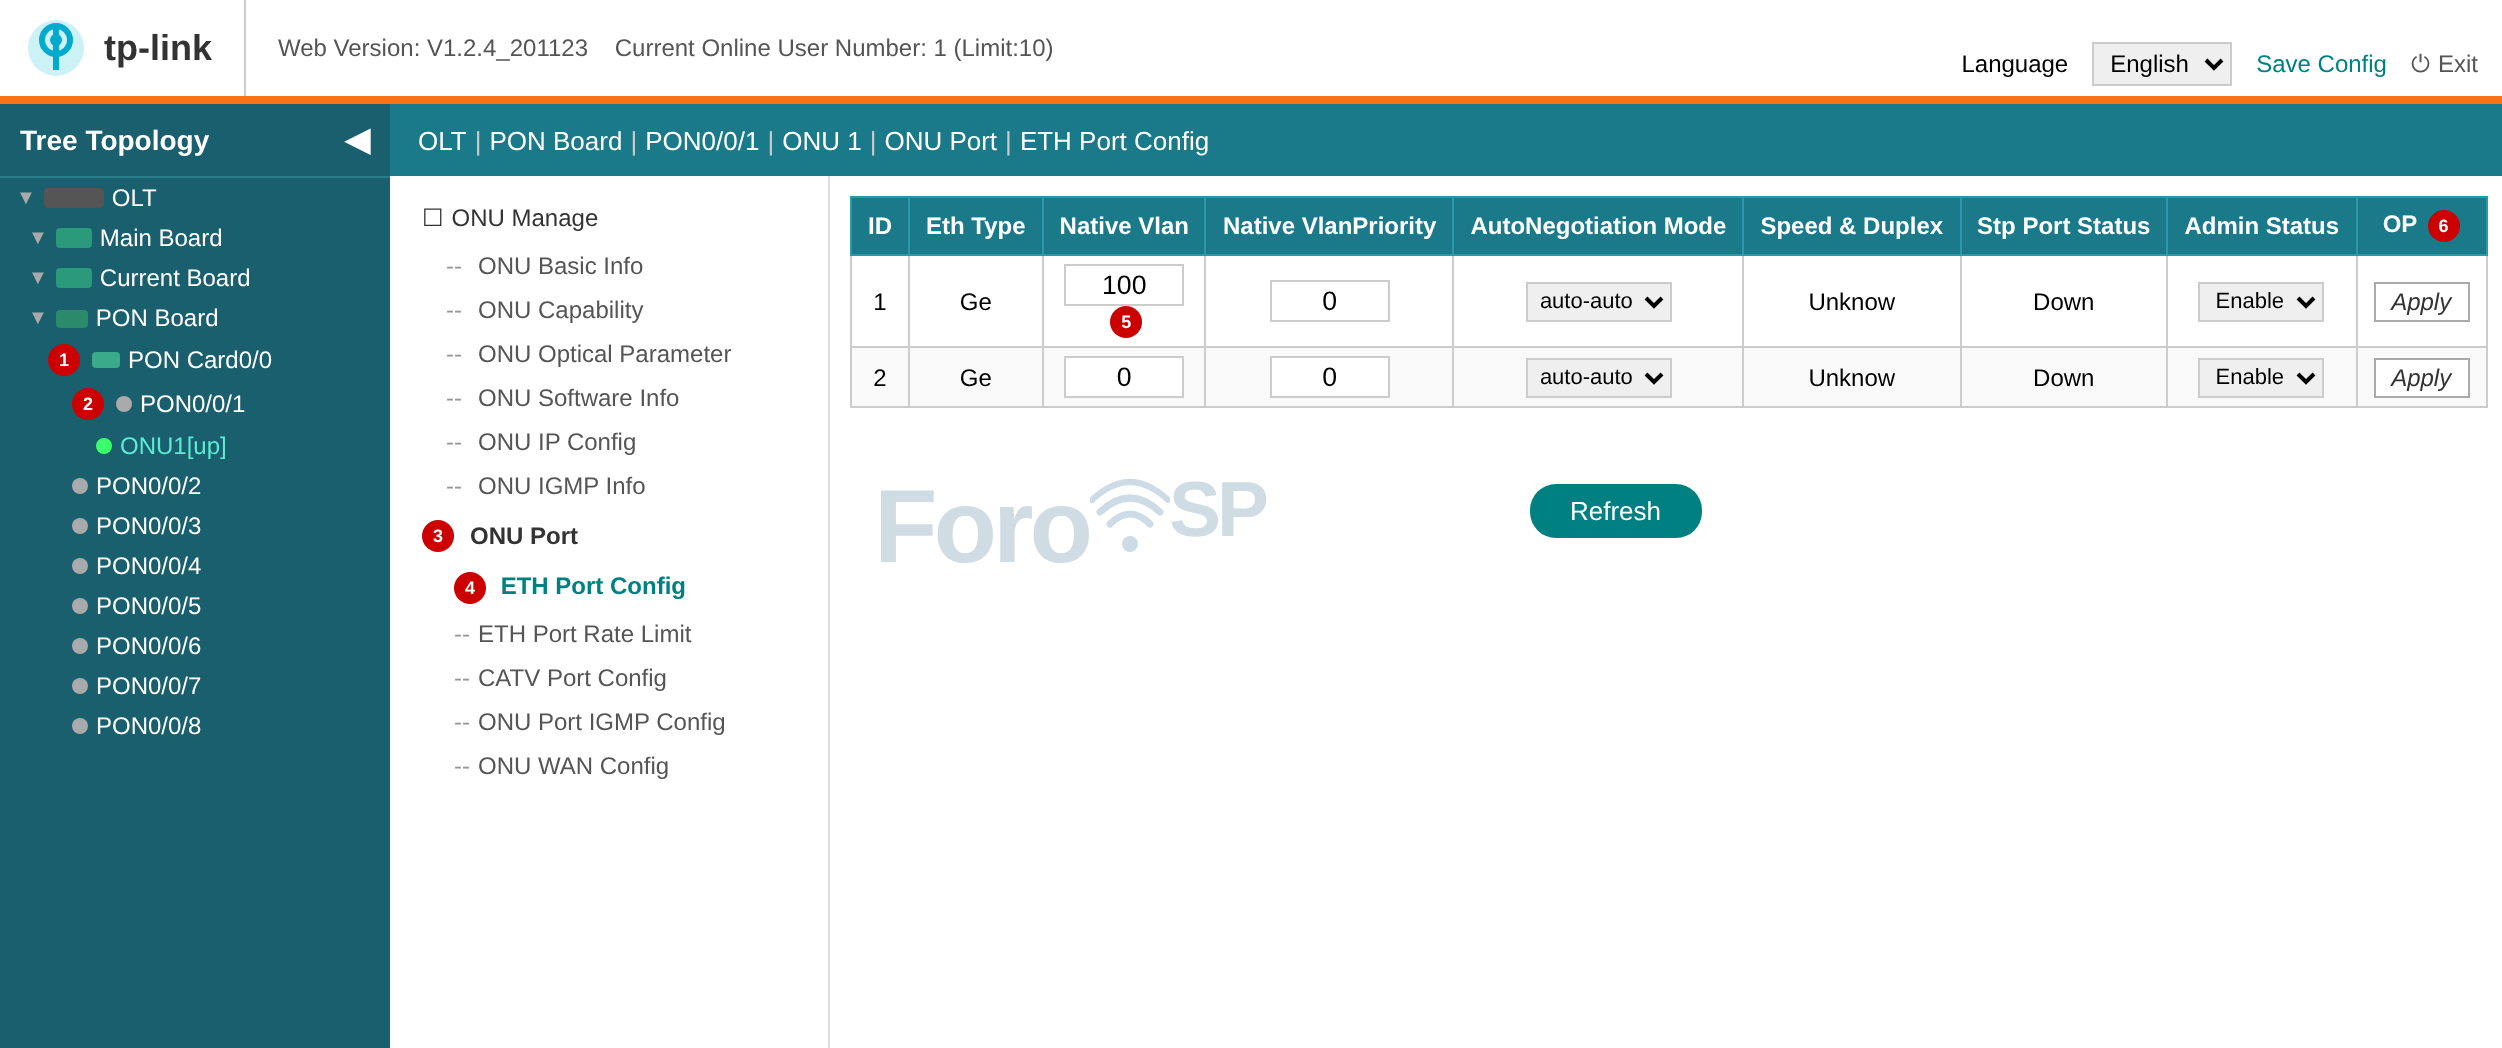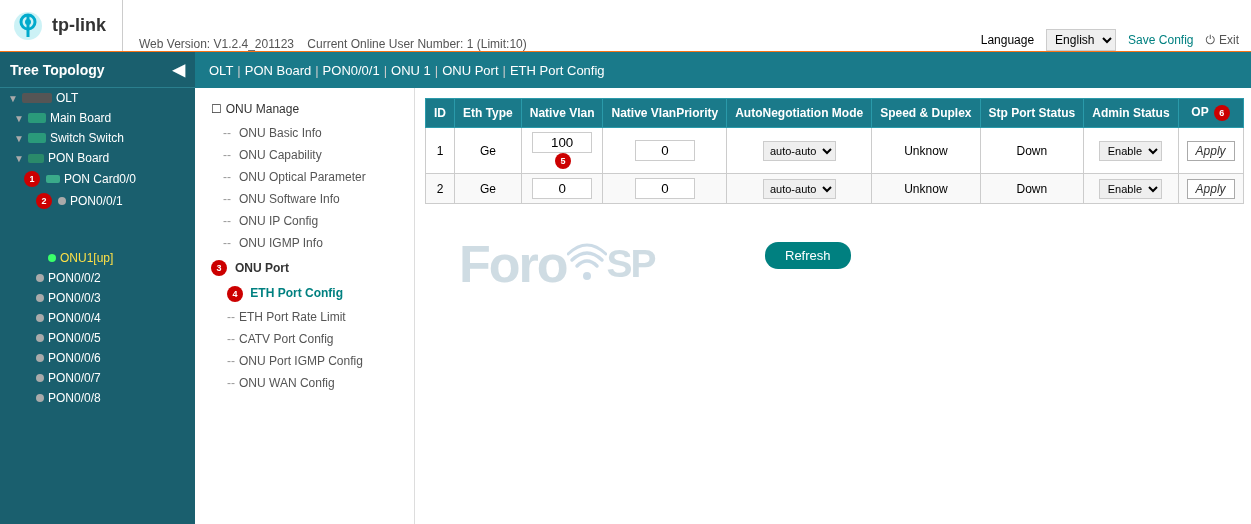--- a/index.html
+++ b/index.html
@@ -1,20 +1,20 @@
 <!DOCTYPE html>
 <html><head>
   <meta charset="utf-8">
   <style>
     * { box-sizing: border-box; margin: 0; padding: 0; }
     body { font-family: Arial, sans-serif; font-size: 12px; background: #f0f0f0; overflow: hidden; }
 
     
     .header {
-      display: flex; align-items: flex-end; background: #fff; border-bottom: 1px solid #f97316;
+      display: flex; align-items: center; background: #fff; border-bottom: 4px solid #f97316;
       height: 52px; padding: 0 12px; gap: 16px;
     }
     .logo-area { display: flex; align-items: center; gap: 8px; border-right: 1px solid #ccc; padding-right: 16px; height: 100%; }
     .logo-icon { width: 32px; height: 32px; }
     .logo-text { font-size: 18px; font-weight: bold; color: #333; }
     .header-info { flex: 1; font-size: 12px; color: #555; display: flex; align-items: center; gap: 0; }
     .header-right { display: flex; align-items: center; gap: 12px; font-size: 12px; margin-top: 16px; }
     .lang-select { border: 1px solid #ccc; padding: 2px 4px; font-size: 12px; }
     .save-config { color: #008080; cursor: pointer; text-decoration: none; }
     .exit-btn { color: #555; cursor: pointer; display: flex; align-items: center; gap: 4px; }
@@ -146,42 +146,42 @@
 
     <div class="tree-item indent1">
       <span style="font-size:10px;color:#aaa;">▼</span>
       <span class="icon-box"></span>
       <span>Main Board</span>
     </div>
 
     <div class="tree-item indent1">
       <span style="font-size:10px;color:#aaa;">▼</span>
       <span class="icon-box"></span>
-      <span>Switch Switch</span>
+      <span>Current Board</span>
     </div>
 
     <div class="tree-item indent1">
       <span style="font-size:10px;color:#aaa;">▼</span>
       <span class="icon-box-pon"></span>
       <span>PON Board</span>
     </div>
 
     <div class="tree-item indent2">
       <span class="circle-badge">1</span>
       <span class="icon-box-small"></span>
       <span>PON Card0/0</span>
     </div>
 
     <div class="tree-item indent3">
       <span class="circle-badge">2</span>
       <span class="icon-dot"></span>
       <span>PON0/0/1</span>
     </div>
 
-    <div class="tree-item indent4" style="color:#fde047;margin-top:36px;">
+    <div class="tree-item indent4" style="color:#5eead4;">
       <span class="icon-dot-green"></span>
       <span>ONU1[up]</span>
     </div>
 
     <div class="tree-item indent3">
       <span class="icon-dot"></span>
       <span>PON0/0/2</span>
     </div>
     <div class="tree-item indent3">
       <span class="icon-dot"></span>
@@ -350,21 +350,21 @@
                 </select>
               </td>
               <td>
                 <button class="apply-btn">Apply</button>
               </td>
             </tr>
           </tbody>
         </table>
 
         <div style="position:relative; margin-top: 20px;">
-          <div style="position:absolute; left:34px; top:10px; display:flex; align-items:center; pointer-events:none;">
+          <div style="position:absolute; left:12px; top:10px; display:flex; pointer-events:none;">
             <span style="font-size:52px; font-weight:bold; color:rgba(160,185,200,0.5); letter-spacing:-2px;">Foro</span>
 
             <svg width="40" height="52" viewBox="0 0 40 52" style="opacity:0.45;">
               <circle cx="20" cy="38" r="4" fill="#90b0c8"></circle>
               <path d="M10 28 Q20 18 30 28" fill="none" stroke="#90b0c8" stroke-width="3.5" stroke-linecap="round"></path>
               <path d="M5 22 Q20 8 35 22" fill="none" stroke="#90b0c8" stroke-width="3.5" stroke-linecap="round"></path>
               <path d="M1 16 Q20 -2 39 16" fill="none" stroke="#90b0c8" stroke-width="3" stroke-linecap="round"></path>
             </svg>
             <span style="font-size:39px; font-weight:bold; color:rgba(160,185,200,0.5); letter-spacing:-2px;">SP</span>
           </div>

